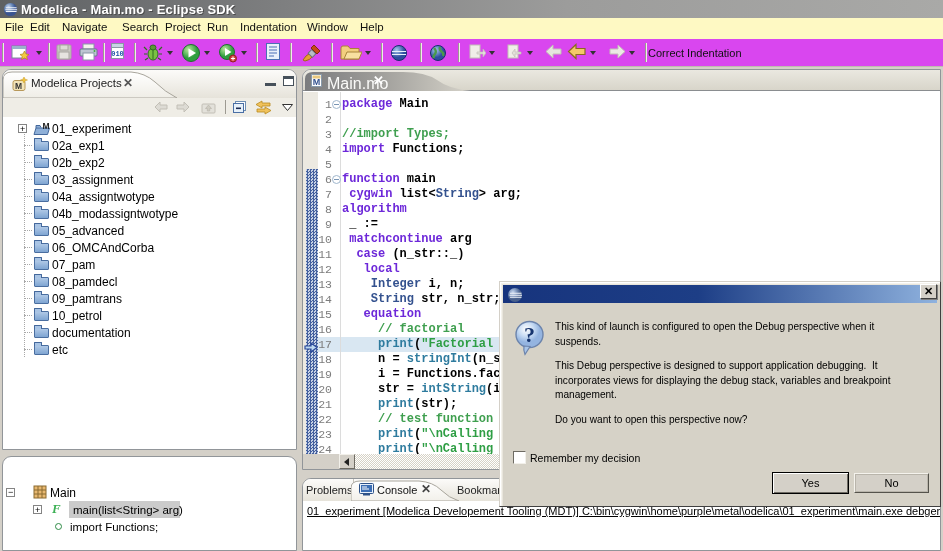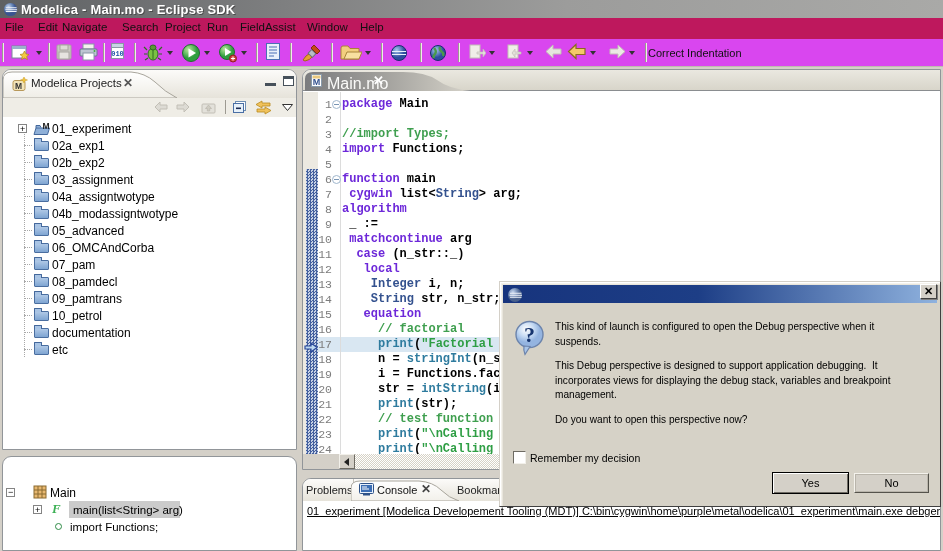--- a/index.html
+++ b/index.html
@@ -4,21 +4,21 @@
 <style>
 * { margin:0; padding:0; box-sizing:border-box; }
 html,body { width:943px; height:551px; overflow:hidden; }
 body { font-family:"Liberation Sans", sans-serif; background:#D4D0C8; position:relative; }
 .abs { position:absolute; }
 
 
 #titlebar { left:0; top:0; width:943px; height:18px;
   background:linear-gradient(90deg,#5E6163 0%, #7E7F80 30%, #9C9C9B 60%, #A9A9A7 100%); }
 #titletext { left:21px; top:2px; font-size:13px; font-weight:bold; color:#fff; text-shadow:1px 1px 0 #4a4a4a; letter-spacing:0.2px;}
-#menubar { left:0; top:18px; width:943px; height:21px; background:#be185d; font-size:11.5px; color:#111; }
+#menubar { left:0; top:18px; width:943px; height:21px; background:#fef9c3; font-size:11.5px; color:#111; }
 #menubar span { position:absolute; top:3px; }
 #toolbar { left:0; top:39px; width:943px; height:28px; background:#d946ef; border-bottom:1px solid #BEBAB0; }
 .tsep { position:absolute; top:4px; width:2px; height:19px; border-left:1px solid #9D9A91; border-right:1px solid #F0EEE8; }
 .dd { position:absolute; top:12px; width:0; height:0; border-left:3px solid transparent; border-right:3px solid transparent; border-top:4px solid #333; }
 #correctindent { left:648px; top:47px; font-size:11px; color:#111; }
 
 
 .viewbox { border:1px solid #919599; background:#fff; border-radius:9px 9px 0 0; overflow:hidden; }
 .tabrow { position:absolute; left:0; top:0; right:0; background:linear-gradient(#FCFBF9,#E6E3DA); }
 
@@ -107,26 +107,26 @@
         <stop offset="0" stop-color="#C8D8F0"></stop>
         <stop offset="0.6" stop-color="#6888B8"></stop>
         <stop offset="1" stop-color="#3A5490"></stop>
       </radialGradient>
     </defs>
   <path d="M3 6.2 L14.5 6.2 M2.5 8.2 L15 8.2 M3 10.2 L14.5 10.2" stroke="#F0F4FA" stroke-width="1.1"></path>
 </svg>
 <div id="titletext" class="abs">Modelica - Main.mo - Eclipse SDK</div>
 <div id="menubar" class="abs">
   <span style="left:5px">File</span>
-    <span style="left:38px">Edit</span>
+    <span style="left:30px">Edit</span>
   <span style="left:62px">Navigate</span>
     <span style="left:122px">Search</span>
   <span style="left:165px">Project</span>
     <span style="left:207px">Run</span>
-  <span style="left:240px">FieldAssist</span>
+  <span style="left:240px">Indentation</span>
     <span style="left:307px">Window</span>
   <span style="left:360px">Help</span>
 </div>
 <div id="toolbar" class="abs">
   <div class="tsep" style="left:2px"></div>
   <svg width="19" height="19" viewBox="0 0 19 19" style="position:absolute;left:11px;top:4px">
     <rect x="1" y="3" width="14" height="12" fill="#fff" stroke="#7A8A9A"></rect>
     <rect x="1" y="3" width="14" height="3" fill="#9AB2CC"></rect>
     <path d="M13.5 8 L15 11 L18 11.5 L15.7 13.5 L16.4 16.6 L13.5 15 L10.6 16.6 L11.3 13.5 L9 11.5 L12 11 Z" fill="#F4C842" stroke="#B08818" stroke-width="0.7"></path>
   </svg>

